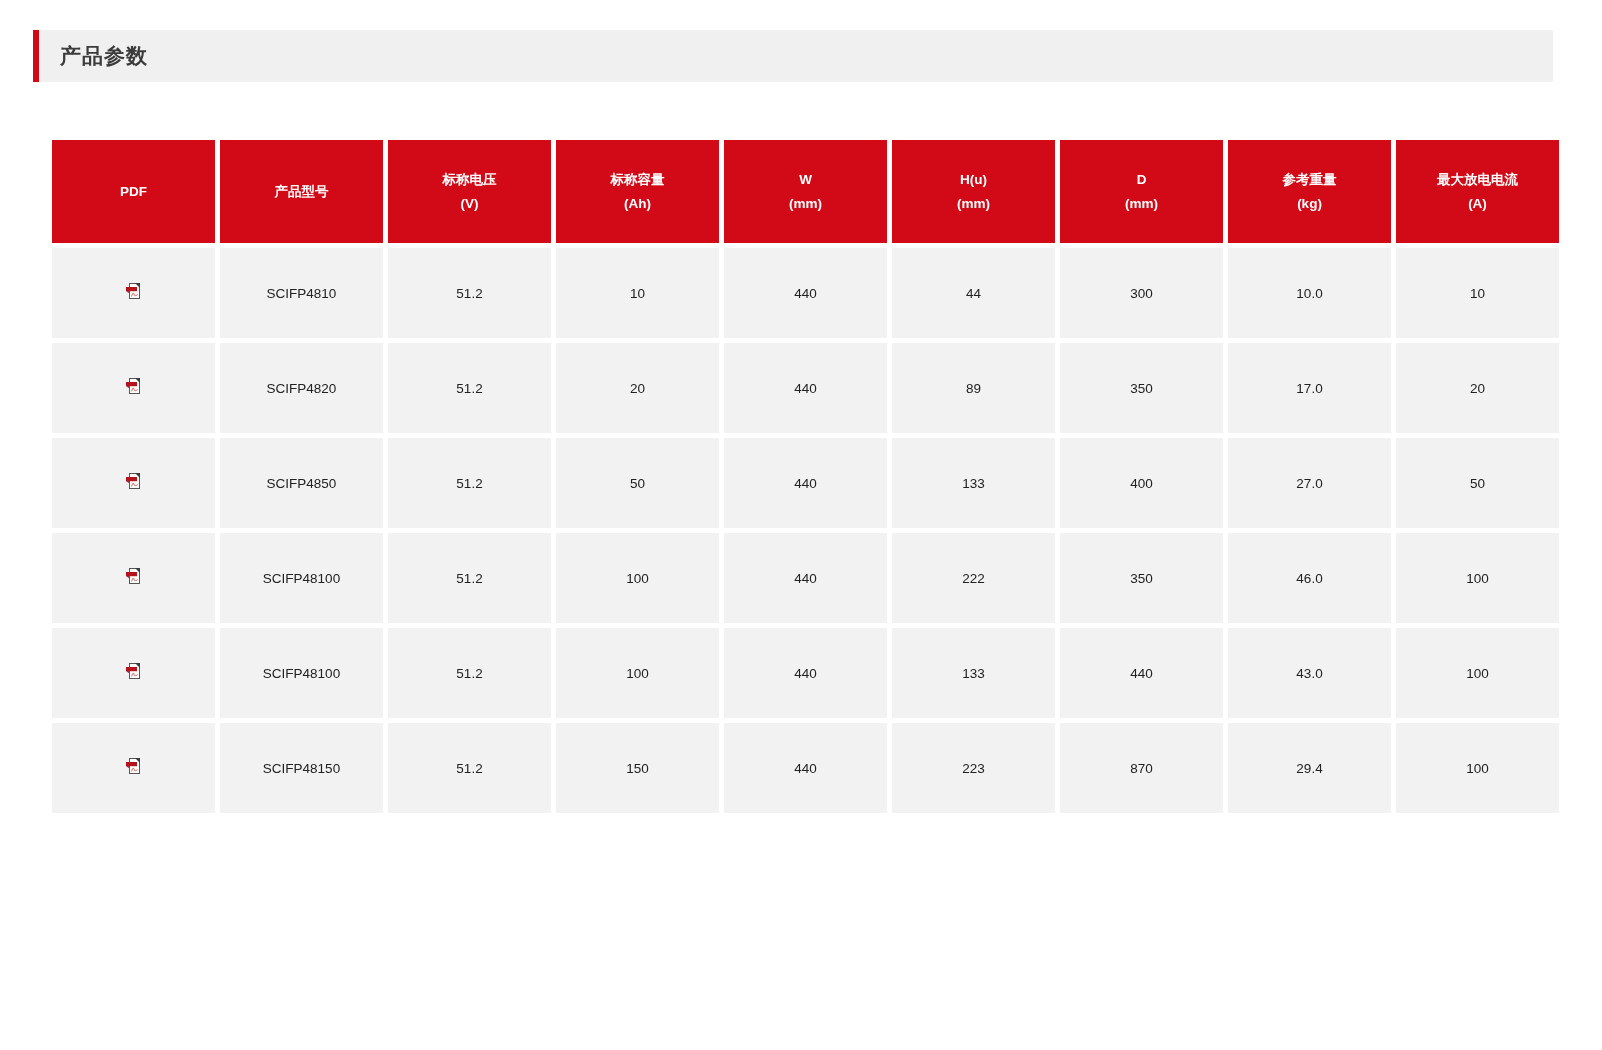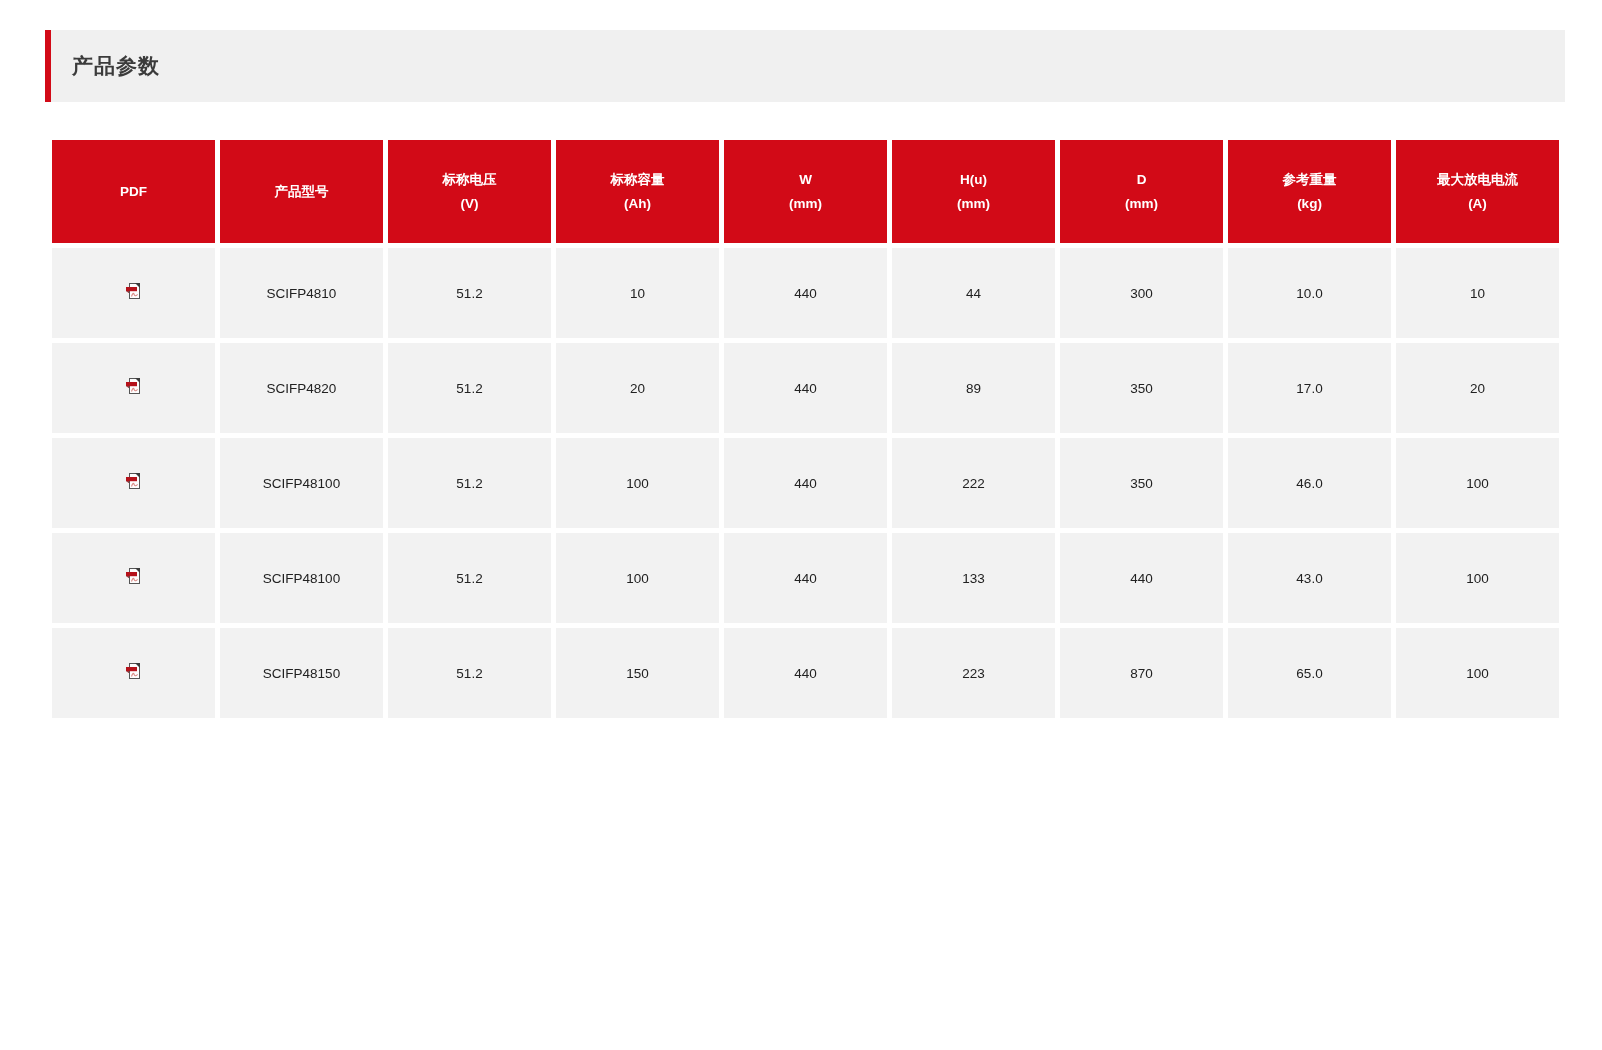--- a/index.html
+++ b/index.html
@@ -5,22 +5,22 @@
   * { margin: 0; padding: 0; box-sizing: border-box; }
   :root { --red: #d20a17; --cell-bg: #f2f2f2; --banner-bg: #f0f0f0; --body-text: #222; }
   html, body {
     width: 1602px; height: 1050px;
     background: #ffffff;
     font-family: "Liberation Sans", "DejaVu Sans", sans-serif;
     overflow: hidden;
     position: relative;
   }
   .banner {
-    position: absolute; left: 45px; top: 30px;
-    width: 1520px; height: 72px;
+    position: absolute; left: 33px; top: 30px;
+    width: 1520px; height: 52px;
     background: var(--banner-bg);
     display: flex; align-items: center;
   }
   .accent-bar {
     position: absolute; left: 0; top: 0;
     width: 6px; height: 100%;
     background: var(--red);
   }
   .banner-title {
     margin-left: 27px;
@@ -161,20 +161,43 @@
     <rect x="4.5" y="1.5" width="10" height="15" fill="#fdfdfd" stroke="#555" stroke-width="1"></rect>
 
     <path d="M10,1 L15,1 L15,6 Z" fill="#3c3c3c"></path>
 
     <rect x="1" y="5" width="11" height="4.2" fill="#b5121b"></rect>
     <path d="M1,9.2 L4,9.2 L4,11 Z" fill="#7c0c12"></path>
 
     <path d="M6.5,14.5 C7.5,11 8.5,10.5 9.2,12.5 C10,14.5 11.5,14 12.5,12.2" stroke="#d98a86" stroke-width="1.1" fill="none"></path>
   </svg>
 </span></td>
+        <td>SCIFP4850</td>
+        <td>51.2</td>
+        <td>50</td>
+        <td>440</td>
+        <td>133</td>
+        <td>400</td>
+        <td>27.0</td>
+        <td>50</td>
+      </tr>
+      <tr>
+        <td><span class="pdf-link">
+  <svg width="17" height="19" viewBox="0 0 17 19" xmlns="http://www.w3.org/2000/svg">
+
+    <rect x="4.5" y="1.5" width="10" height="15" fill="#fdfdfd" stroke="#555" stroke-width="1"></rect>
+
+    <path d="M10,1 L15,1 L15,6 Z" fill="#3c3c3c"></path>
+
+    <rect x="1" y="5" width="11" height="4.2" fill="#b5121b"></rect>
+    <path d="M1,9.2 L4,9.2 L4,11 Z" fill="#7c0c12"></path>
+
+    <path d="M6.5,14.5 C7.5,11 8.5,10.5 9.2,12.5 C10,14.5 11.5,14 12.5,12.2" stroke="#d98a86" stroke-width="1.1" fill="none"></path>
+  </svg>
+</span></td>
         <td>SCIFP48100</td>
         <td>51.2</td>
         <td>100</td>
         <td>440</td>
         <td>222</td>
         <td>350</td>
         <td>46.0</td>
         <td>100</td>
       </tr>
       <tr>
@@ -213,17 +236,17 @@
 
     <path d="M6.5,14.5 C7.5,11 8.5,10.5 9.2,12.5 C10,14.5 11.5,14 12.5,12.2" stroke="#d98a86" stroke-width="1.1" fill="none"></path>
   </svg>
 </span></td>
         <td>SCIFP48150</td>
         <td>51.2</td>
         <td>150</td>
         <td>440</td>
         <td>223</td>
         <td>870</td>
-        <td>65.0</td>
+        <td>29.4</td>
         <td>100</td>
       </tr>
     </tbody>
 </table>
 
 </body></html>

